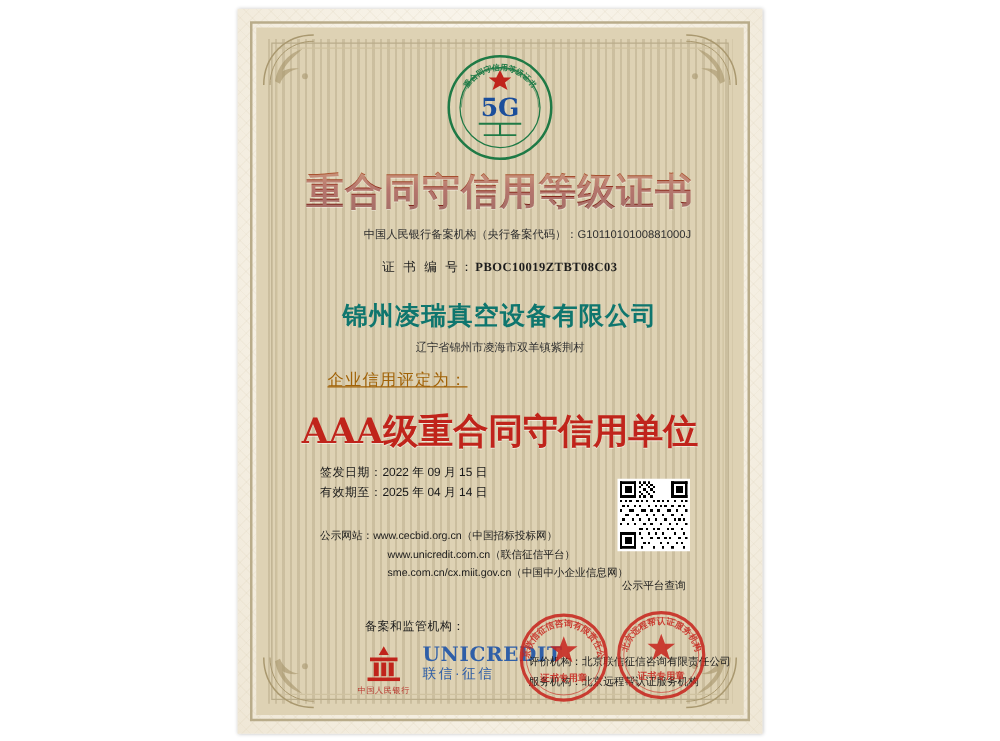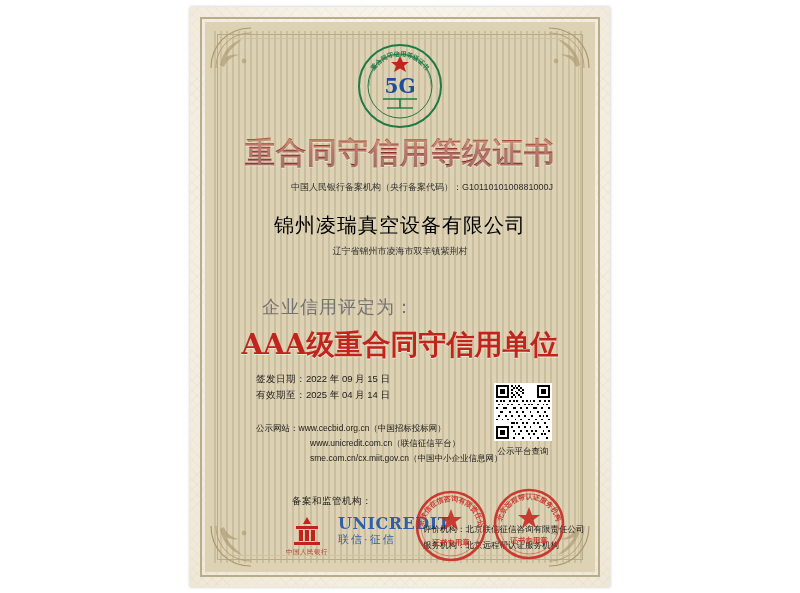--- a/index.html
+++ b/index.html
@@ -126,39 +126,40 @@
     font-size: 10px;
     color: #1c1c1c;
     letter-spacing: 0.2px;
   }
   .cert-no .label { font-size: 10px; letter-spacing: 2px; }
   .cert-no .val { font-weight: bold; font-family: "Liberation Serif", serif; letter-spacing: 0.4px;}
 
   .company {
     margin-top: 18px;
     font-family: "DejaVu Serif", "Liberation Serif", serif;
-    font-weight: normal;
+    font-weight: bold;
     font-size: 20px;
-    color: #000000;
+    color: #0f766e;
     letter-spacing: 1px;
   }
   .company-addr {
     margin-top: 6px;
     font-size: 9px;
     color: #333;
   }
 
   
   .rating-label {
     position: absolute;
     top: 252px;
     left: 34px;
-    font-size: 18px;
-    color: #737373;
+    font-size: 13px;
+    color: #a16207;
     letter-spacing: 1px;
+    text-decoration: underline;
   }
   .rating {
     position: absolute;
     top: 283px;
     left: 0; right: 0;
     text-align: center;
     font-family: "DejaVu Serif", "Liberation Serif", serif;
     font-weight: bold;
     font-size: 28px;
     letter-spacing: 0px;
@@ -199,21 +200,21 @@
   }
   .qr {
     width: 58px; height: 58px;
     margin: 0 auto;
     background: #fff;
     padding: 2px;
     box-sizing: border-box;
   }
   .qr svg { display:block; }
   .qr-cap {
-    margin-top: 5px;
+    margin-top: 22px;
     font-size: 8.5px;
     color: #1a1a1a;
     white-space: nowrap;
   }
 
   
   .orgs-label {
     position: absolute;
     top: 452px;
     left: 28px;
@@ -332,20 +333,23 @@
           </text>
           <defs>
             <path id="arc" d="M13 43 A30 30 0 0 1 73 43"></path>
           </defs>
         </svg>
       </div>
 
       <div class="title-wrap">
         <div class="title">重合同守信用等级证书</div>
         <div class="subtitle">中国人民银行备案机构（央行备案代码）：G1011010100881000J</div>
+        <div class="cert-no">
+          <span class="label">证 书 编 号：</span><span class="val">PBOC10019ZTBT08C03</span>
+        </div>
         <div class="company">锦州凌瑞真空设备有限公司</div>
         <div class="company-addr">辽宁省锦州市凌海市双羊镇紫荆村</div>
       </div>
 
       <div class="rating-label">企业信用评定为：</div>
       <div class="rating">AAA级重合同守信用单位</div>
 
       <div class="info">
         <div class="row">
           <span class="k">签发日期：</span><span>2022 年 09 月 15 日</span>

